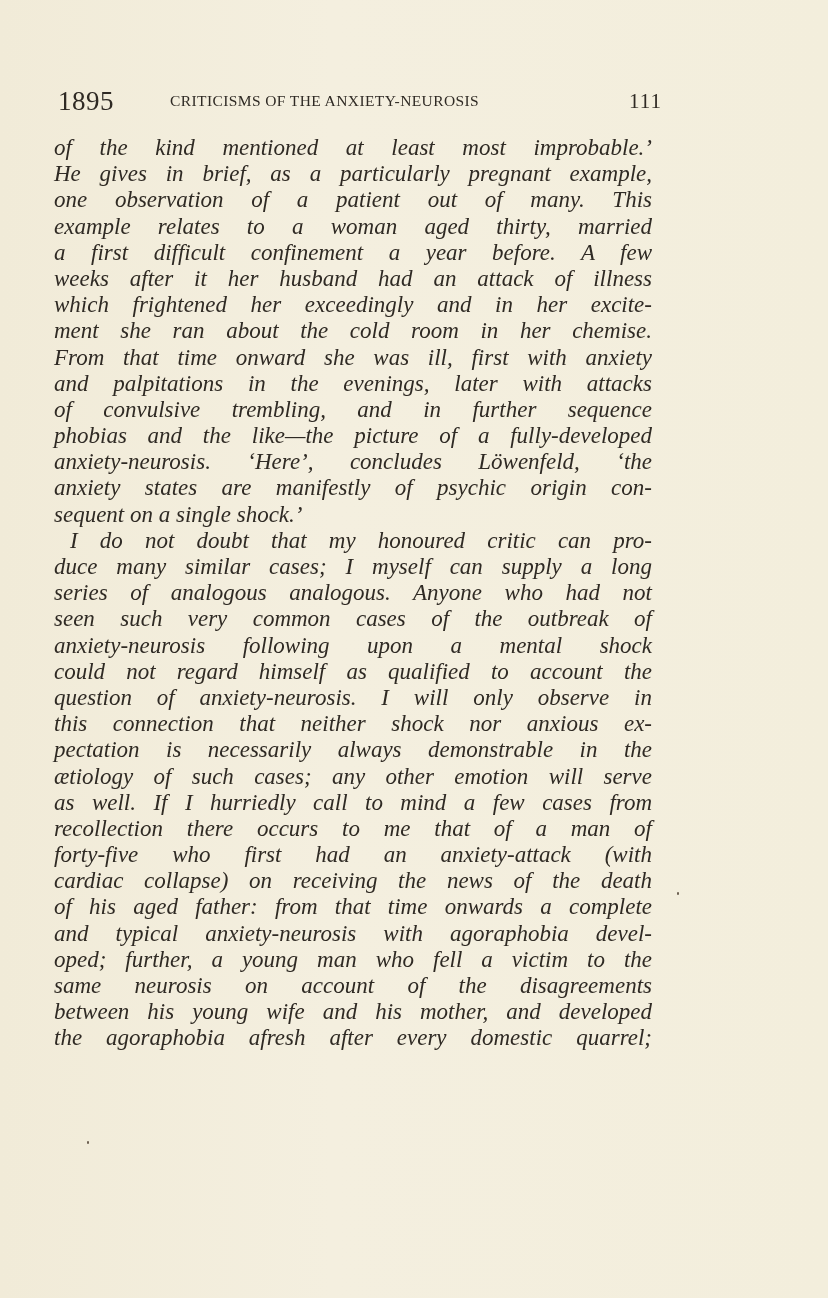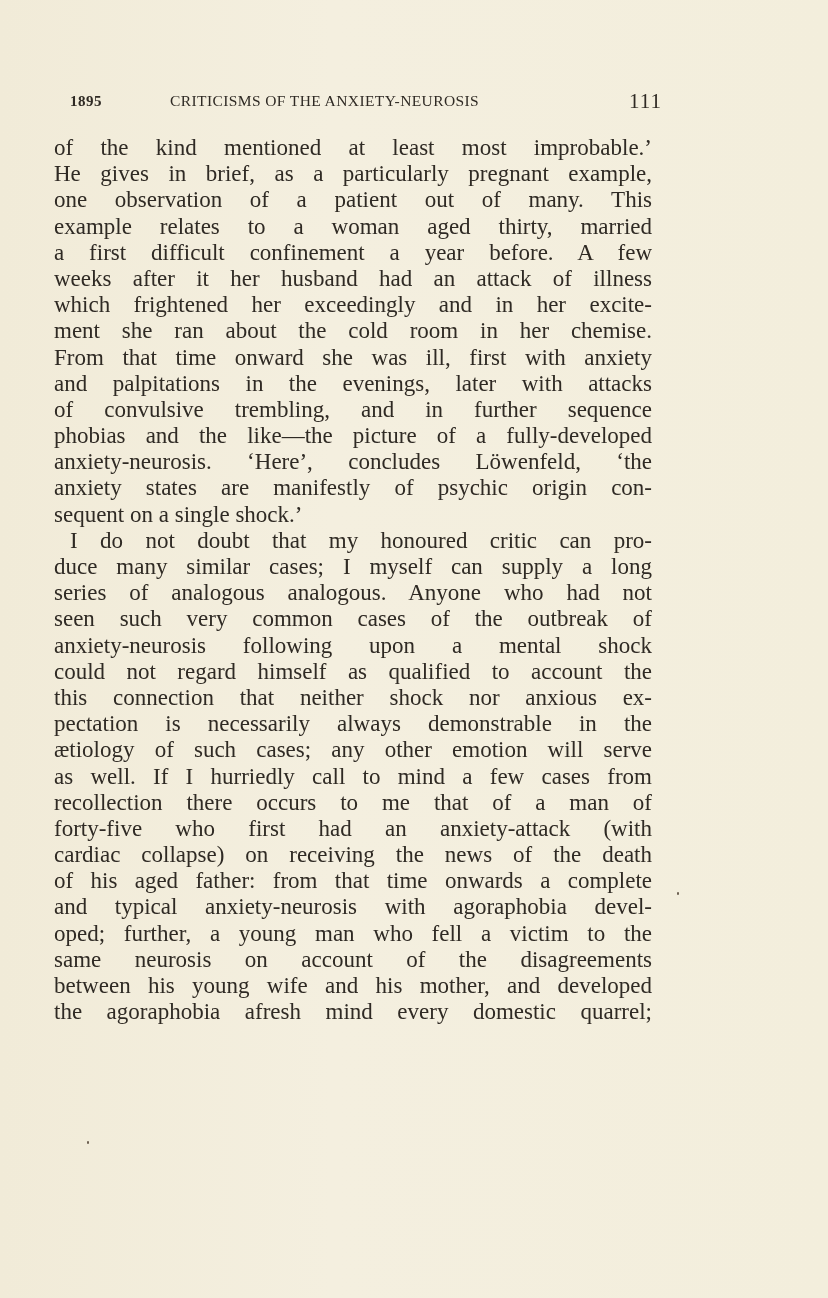--- a/index.html
+++ b/index.html
@@ -25,25 +25,24 @@
       position: absolute;
       top: 86px;
       left: 54px;
       width: 598px;
       height: 30px;
       font-size: 16px;
       line-height: 30px;
     }
     .rh-year {
       position: absolute;
-      left: 16px;
+      left: 4px;
       font-family: "Liberation Serif", serif;
-      font-size: 15px;
+      font-size: 27px;
       letter-spacing: 0.5px;
-      font-weight: bold;
     }
     .rh-title {
       position: absolute;
       left: 116px;
       font-family: "Liberation Serif", serif;
       font-size: 15.5px;
       letter-spacing: 0.4px;
     }
     .rh-page {
       position: absolute;
@@ -51,20 +50,21 @@
       font-family: "Liberation Serif", serif;
       font-size: 21px;
       letter-spacing: 1px;
       margin-left: 15px;
     }
     .body-text {
       position: absolute;
       top: 135px;
       left: 54px;
       width: 598px;
+      font-style: italic;
     }
     .line {
       display: block;
       height: 26.2px;
       line-height: 26.2px;
       font-family: "Liberation Serif", serif;
       font-size: 23px;
       white-space: nowrap;
       text-align: justify;
       text-align-last: justify;
@@ -109,30 +109,31 @@
     <span class="line">phobias and the like—the picture of a fully-developed</span>
     <span class="line">anxiety-neurosis. ‘Here’, concludes Löwenfeld, ‘the</span>
     <span class="line">anxiety states are manifestly of psychic origin con-</span>
     <span class="line last">sequent on a single shock.’</span>
     <span class="line indent">I do not doubt that my honoured critic can pro-</span>
     <span class="line">duce many similar cases; I myself can supply a long</span>
     <span class="line">series of analogous analogous. Anyone who had not</span>
     <span class="line">seen such very common cases of the outbreak of</span>
     <span class="line">anxiety-neurosis following upon a mental shock</span>
     <span class="line">could not regard himself as qualified to account the</span>
+    <span class="line">question of anxiety-neurosis. I will only observe in</span>
     <span class="line">this connection that neither shock nor anxious ex-</span>
     <span class="line">pectation is necessarily always demonstrable in the</span>
     <span class="line">ætiology of such cases; any other emotion will serve</span>
     <span class="line">as well. If I hurriedly call to mind a few cases from</span>
     <span class="line">recollection there occurs to me that of a man of</span>
     <span class="line">forty-five who first had an anxiety-attack (with</span>
     <span class="line">cardiac collapse) on receiving the news of the death</span>
     <span class="line">of his aged father: from that time onwards a complete</span>
     <span class="line">and typical anxiety-neurosis with agoraphobia devel-</span>
     <span class="line">oped; further, a young man who fell a victim to the</span>
     <span class="line">same neurosis on account of the disagreements</span>
     <span class="line">between his young wife and his mother, and developed</span>
-    <span class="line">the agoraphobia afresh mind every domestic quarrel;</span>
+    <span class="line">the agoraphobia afresh after every domestic quarrel;</span>
   </div>
 
   <div class="speck" style="left:677px; top:892px;"></div>
   <div class="speck" style="left:87px; top:1141px;"></div>
 </div>
 
 </body></html>

